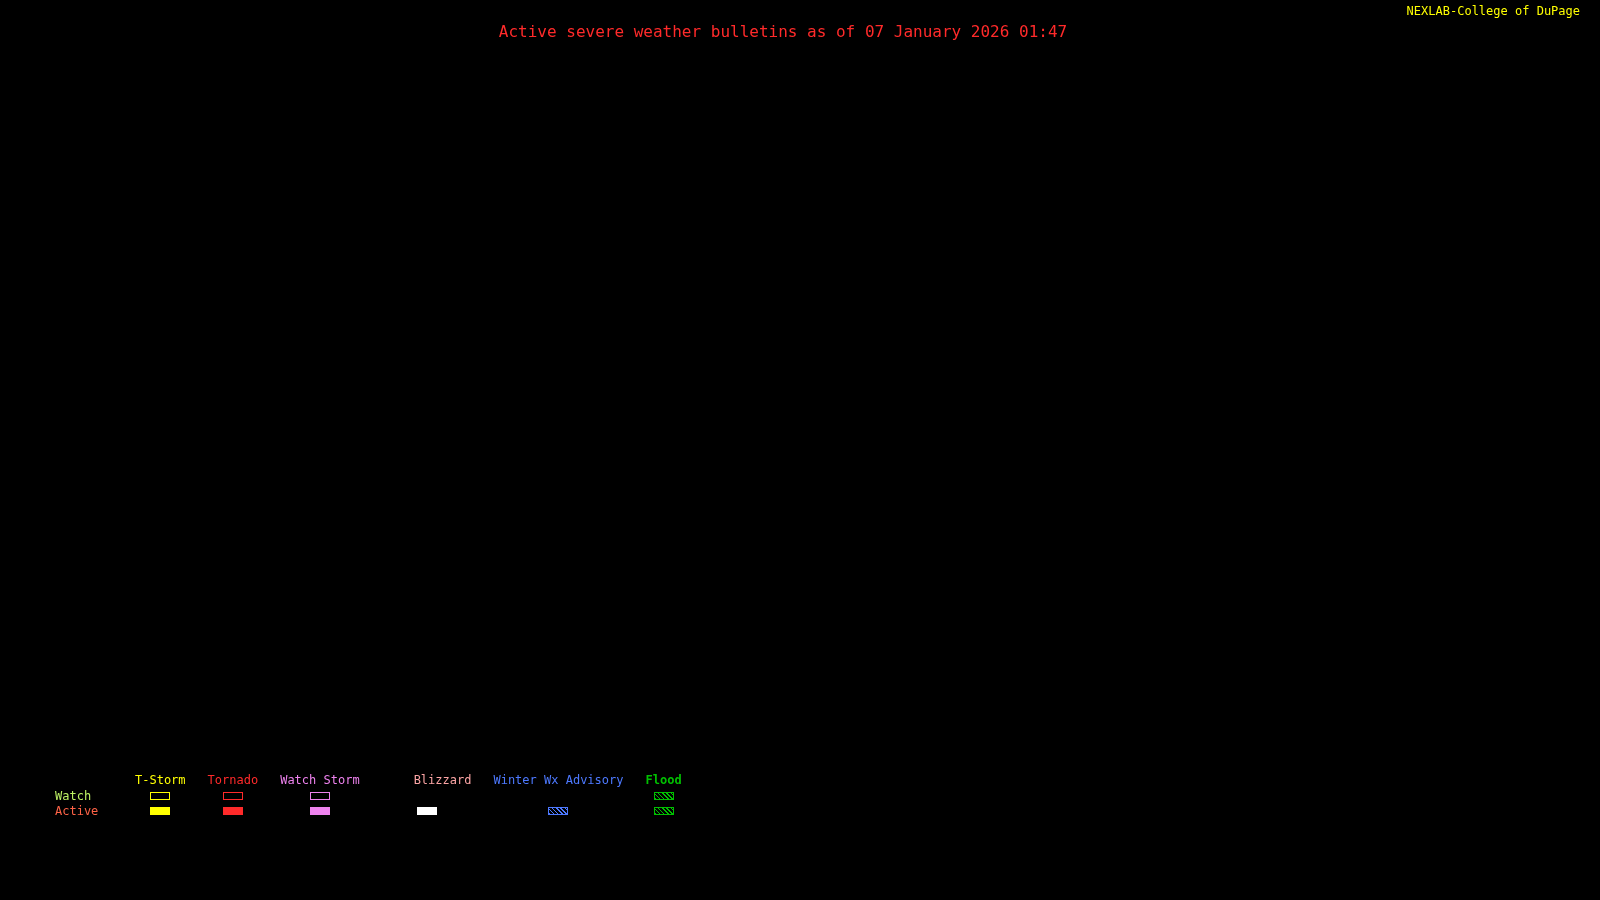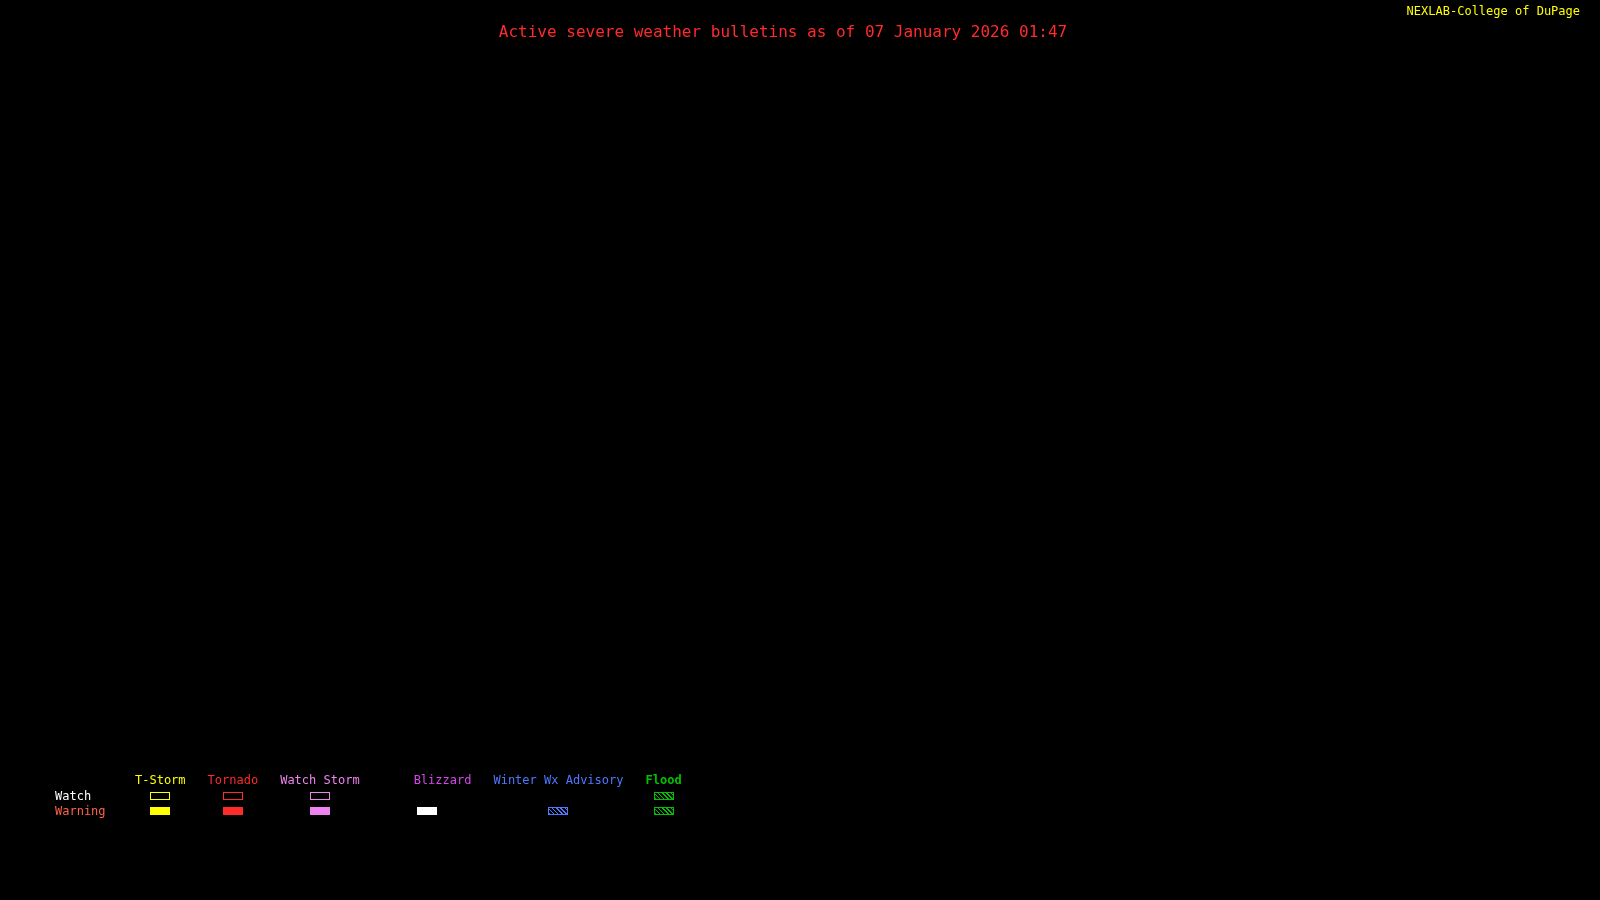--- a/index.html
+++ b/index.html
@@ -104,41 +104,41 @@
   <div class="attribution">
     <span style="color: rgb(255, 255, 0);">NEXLAB-College of DuPage</span>
     <span class="logo">
       
     </span>
   </div>
 
   <div class="legend">
     <div class="legend-rowlabels">
       <div class="legend-cell"></div>
-      <div class="legend-cell rowlab" style="color: #ffffff;">Watch</div>
-      <div class="legend-cell rowlab" style="color: rgb(255, 99, 71);">Warning</div>
+      <div class="legend-cell rowlab" style="color: #bef264;">Watch</div>
+      <div class="legend-cell rowlab" style="color: rgb(255, 99, 71);">Active</div>
     </div>
     <div class="legend-columns" style="display:flex; gap:22px; align-items:flex-end;">
         <div class="legend-col">
           <div class="legend-label" style="color: rgb(255, 255, 0);">T-Storm</div>
           <div class="legend-cell"><span class="swatch outline" style="color: rgb(255, 255, 0);"></span></div>
           <div class="legend-cell"><span class="swatch filled" style="color: rgb(255, 255, 0); background: rgb(255, 255, 0);"></span></div>
         </div>
         <div class="legend-col">
           <div class="legend-label" style="color: rgb(255, 42, 42);">Tornado</div>
           <div class="legend-cell"><span class="swatch outline" style="color: rgb(255, 42, 42);"></span></div>
           <div class="legend-cell"><span class="swatch filled" style="color: rgb(255, 42, 42); background: rgb(255, 42, 42);"></span></div>
         </div>
         <div class="legend-col">
           <div class="legend-label" style="color: rgb(238, 130, 238);">Watch Storm</div>
           <div class="legend-cell"><span class="swatch outline" style="color: rgb(238, 130, 238);"></span></div>
           <div class="legend-cell"><span class="swatch filled" style="color: rgb(238, 130, 238); background: rgb(238, 130, 238);"></span></div>
         </div>
         <div class="legend-col">
-          <div class="legend-label" style="color: #d946ef; padding-left: 32px;">Blizzard</div>
+          <div class="legend-label" style="color: #fca5a5; padding-left: 32px;">Blizzard</div>
           <div class="legend-cell"></div>
           <div class="legend-cell"><span class="swatch filled" style="color: rgb(255, 255, 255); background: rgb(255, 255, 255);"></span></div>
         </div>
         <div class="legend-col">
           <div class="legend-label" style="color: rgb(77, 121, 255); text-align: right;">Winter Wx Advisory</div>
           <div class="legend-cell"></div>
           <div class="legend-cell"><span class="swatch hatched" style="color: rgb(77, 121, 255); background-image: repeating-linear-gradient(45deg, rgb(77, 121, 255) 0px, rgb(77, 121, 255) 1px, transparent 1px, transparent 3px);"></span></div>
         </div>
         <div class="legend-col">
           <div class="legend-label" style="color: rgb(0, 192, 0); font-weight: bold;">Flood</div>

